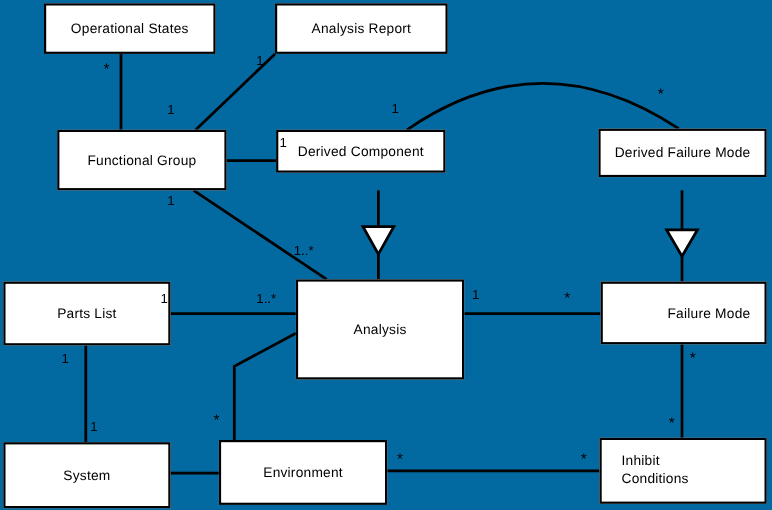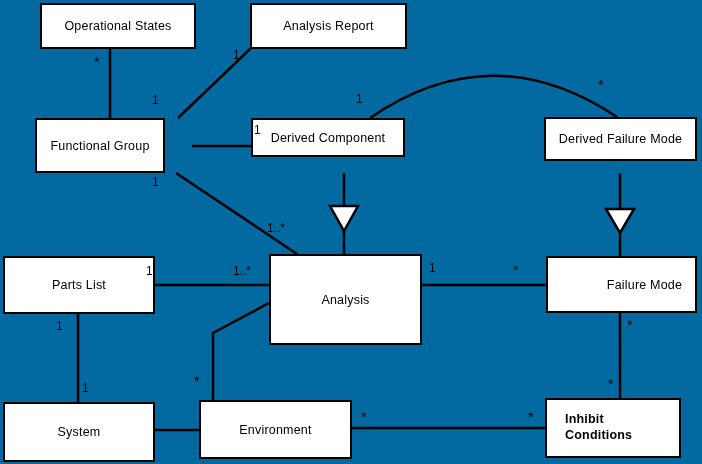--- a/index.html
+++ b/index.html
@@ -113,21 +113,21 @@
   </svg>
 
   <div class="uml-class" style="left:40px; top:3px; width:156px; height:46px;">
     <div class="uml-name-compartment">Operational States</div>
   </div>
 
   <div class="uml-class" style="left:250px; top:3px; width:157px; height:46px;">
     <div class="uml-name-compartment">Analysis Report</div>
   </div>
 
-  <div class="uml-class" style="left:35px; top:118px; width:130px; height:55px;">
+  <div class="uml-class" style="left:52px; top:118px; width:154px; height:55px;">
     <div class="uml-name-compartment">Functional Group</div>
   </div>
 
   <div class="uml-class" style="left:251px; top:118px; width:154px; height:39px;">
     <div class="uml-name-compartment">Derived Component</div>
   </div>
 
   <div class="uml-class" style="left:544px; top:117px; width:153px; height:44px;">
     <div class="uml-name-compartment">Derived Failure Mode</div>
   </div>
@@ -145,21 +145,21 @@
   </div>
 
   <div class="uml-class" style="left:3px; top:402px; width:152px; height:60px;">
     <div class="uml-name-compartment">System</div>
   </div>
 
   <div class="uml-class" style="left:199px; top:400px; width:153px; height:59px;">
     <div class="uml-name-compartment">Environment</div>
   </div>
 
-  <div class="uml-class" style="left:545px; top:398px; width:136px; height:60px;font-weight:bold;">
+  <div class="uml-class" style="left:545px; top:398px; width:152px; height:60px;">
     <div class="uml-name-compartment left-align">Inhibit
 Conditions</div>
   </div>
 
   <div class="mult-label star" style="left:94px; top:55px;">*</div>
 
   <div class="mult-label" style="left:152px; top:94px;">1</div>
 
   <div class="mult-label" style="left:233px; top:49px;">1</div>
 

